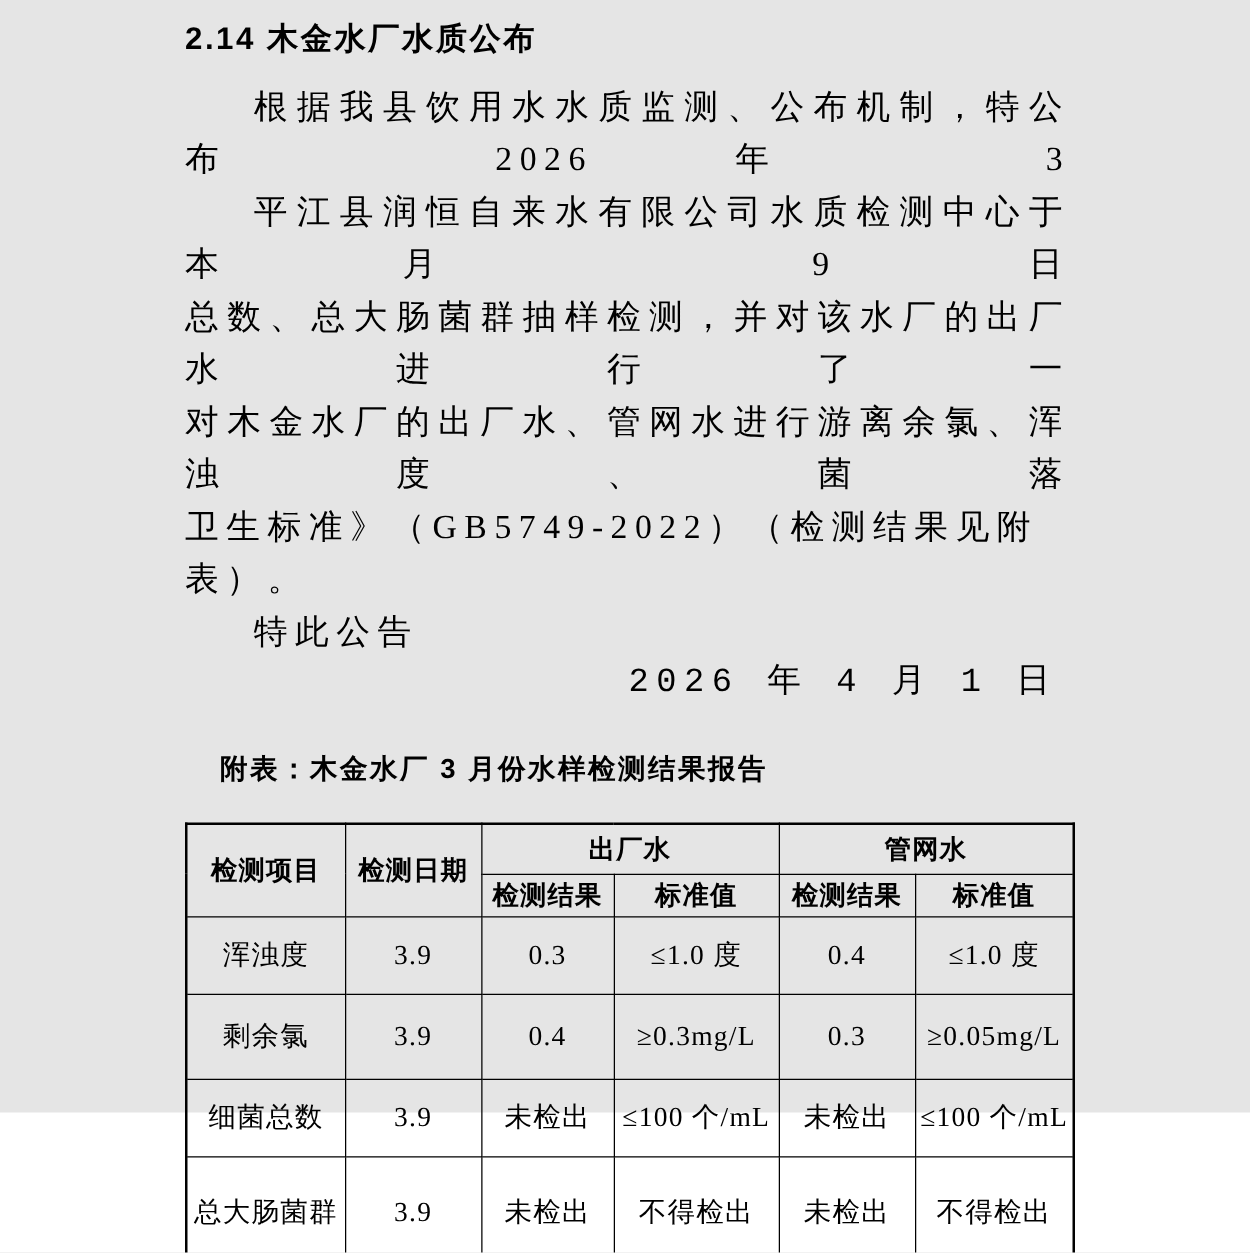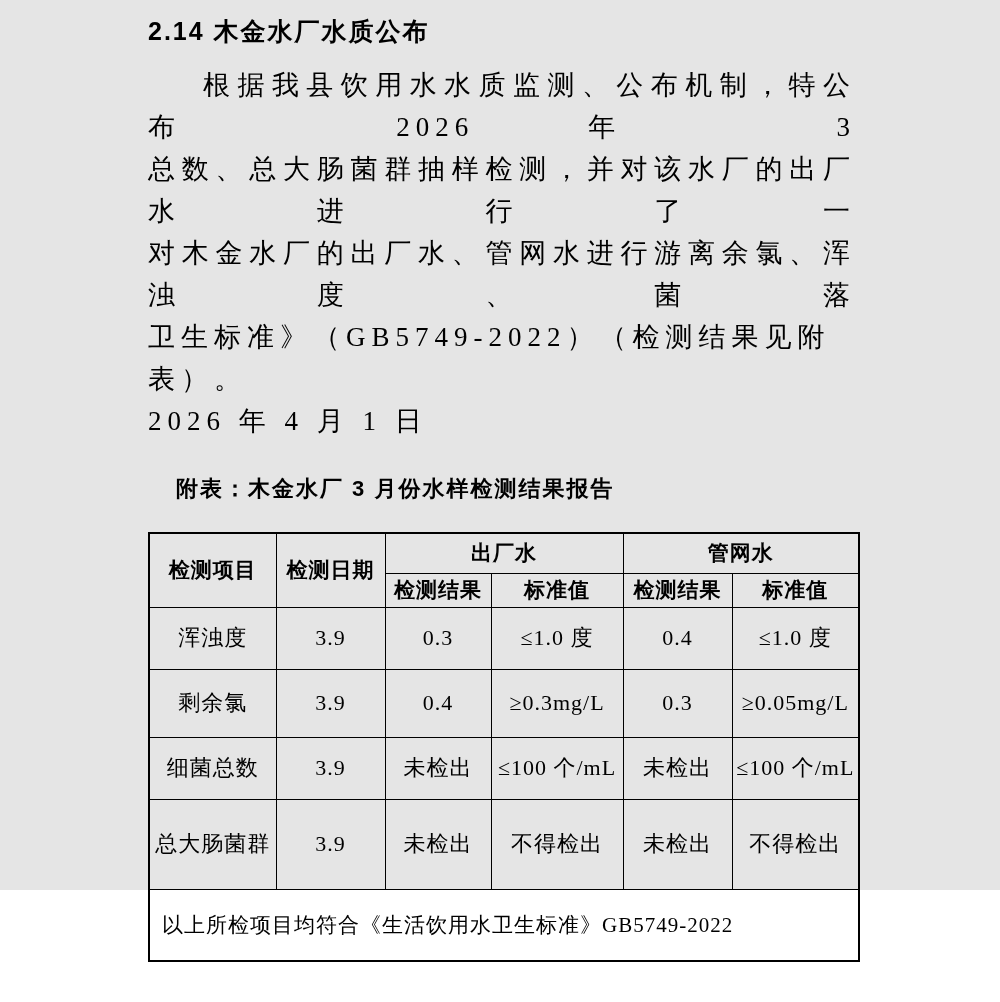--- a/index.html
+++ b/index.html
@@ -20,21 +20,21 @@
   }
 
   .para { margin: 0; padding: 0; }
   .para-1 { margin-top: 18px; }
   .line {
     font-size: 27px; line-height: 42px;
     letter-spacing: 6px;
   }
   .jfull { text-align: justify; text-align-last: justify; }
   .ind { text-indent: 55px; }
-  .date-line { padding-right: 10px; }
+  .date-line { text-align: right; padding-right: 10px; font-family: Liberation Mono, monospace; }
 
   .table-caption {
     font-family: "Liberation Sans", "DejaVu Sans", sans-serif;
     font-weight: bold; font-size: 22px; line-height: 30px;
     letter-spacing: 2px; margin-top: 32px; padding-left: 28px;
   }
 
   table.report {
     border-collapse: collapse; table-layout: fixed;
     width: 710px; margin-top: 28px;
@@ -69,25 +69,27 @@
 <div class="page">
   <div class="content">
 
     <h1 class="heading">2.14 木金水厂水质公布</h1>
 
     <div class="para para-1">
       <div class="line jfull ind">根据我县饮用水水质监测、公布机制，特公布 2026 年 3</div>
     </div>
 
     <div class="para">
+      <div class="line jfull ind">平江县润恒自来水有限公司水质检测中心于本月 9 日</div>
       <div class="line jfull">总数、总大肠菌群抽样检测，并对该水厂的出厂水进行了一</div>
       <div class="line jfull">对木金水厂的出厂水、管网水进行游离余氯、浑浊度、菌落</div>
       <div class="line">卫生标准》（GB5749-2022）（检测结果见附表）。</div>
     </div>
 
+    <div class="line ind">特此公告</div>
     <div class="line date-line">2026 年 4 月 1 日</div>
 
     <div class="table-caption">附表：木金水厂 3 月份水样检测结果报告</div>
 
     <table class="report">
       <colgroup>
         <col style="width:127px">
           <col style="width:109px">
           <col style="width:106px">
         <col style="width:132px">

